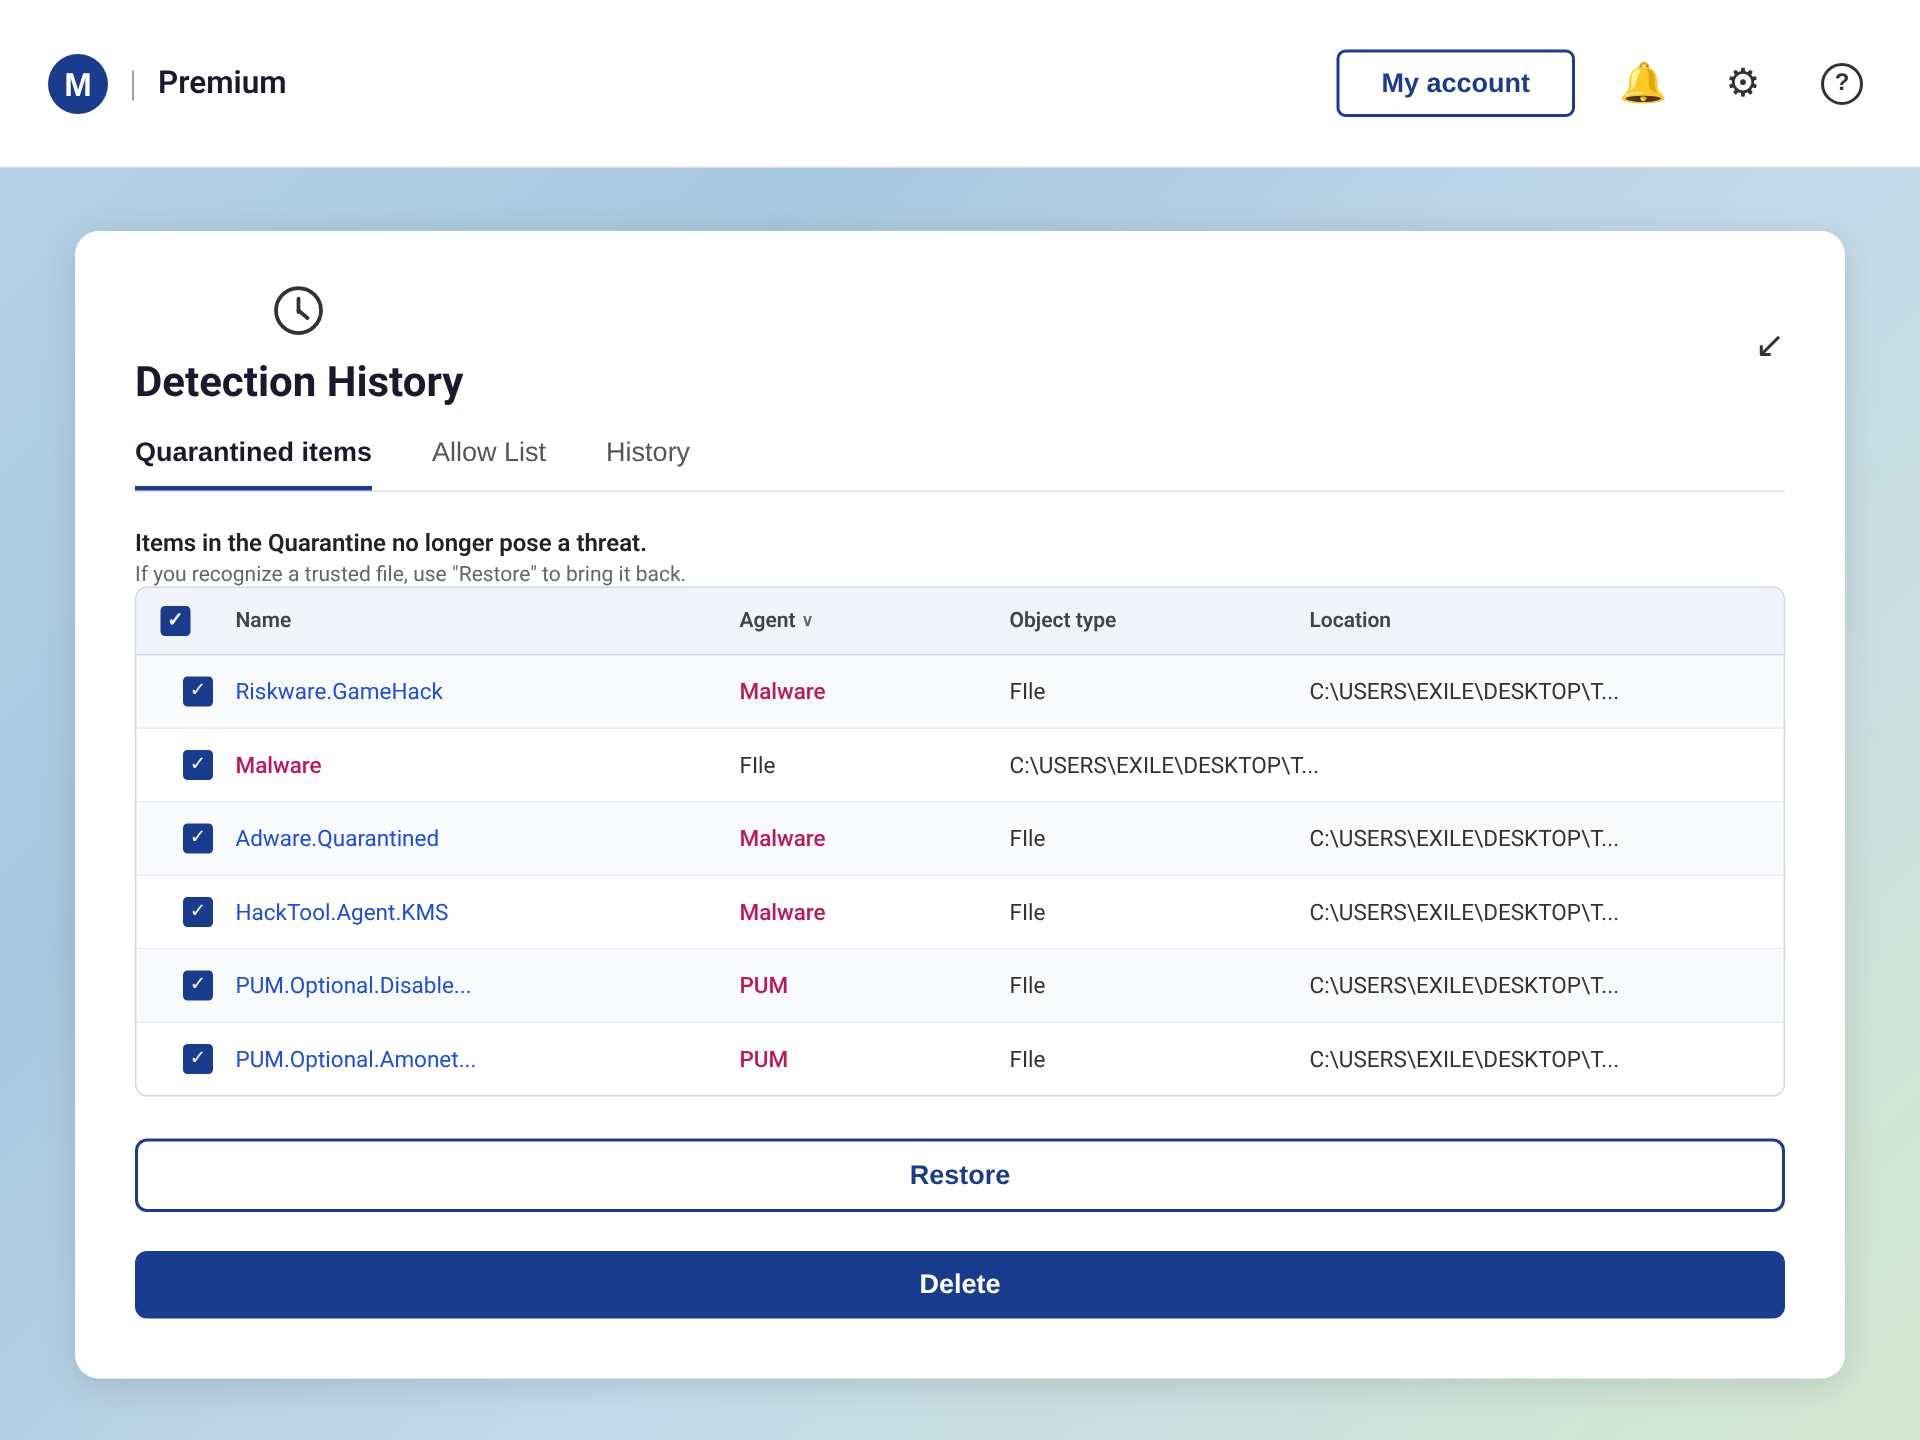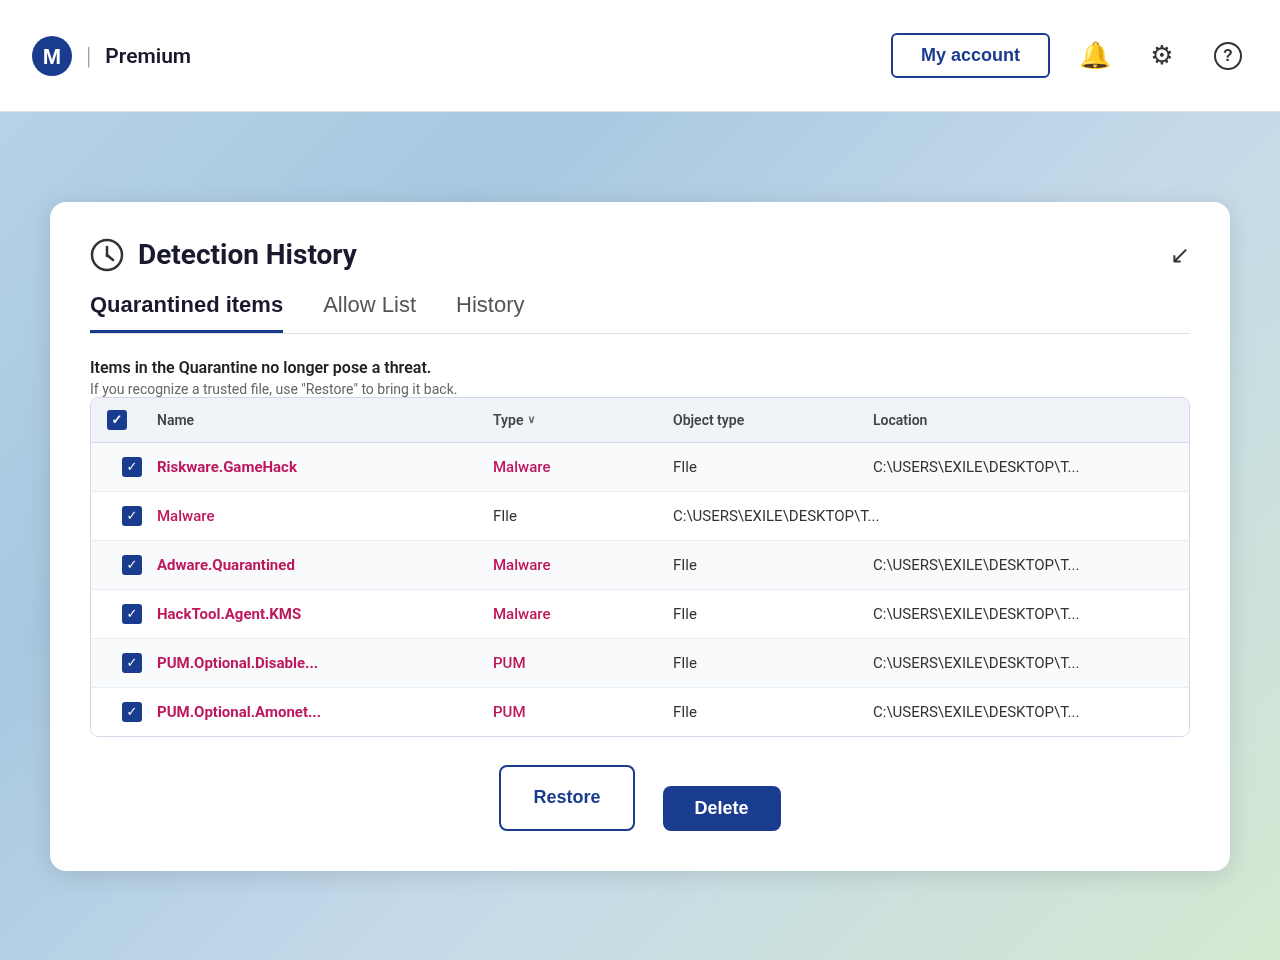--- a/index.html
+++ b/index.html
@@ -94,20 +94,21 @@
     .card-header {
       display: flex;
       align-items: center;
       justify-content: space-between;
       margin-bottom: 20px;
     }
     .card-title-row {
       display: flex;
       align-items: center;
       gap: 14px;
+      flex-direction: column;
     }
     .card-title {
       font-size: 28px;
       font-weight: 700;
       color: #1a1a2e;
     }
     .collapse-btn {
       background: none;
       border: none;
       cursor: pointer;
@@ -116,21 +117,21 @@
     }
 
     
     .tabs {
       display: flex;
       gap: 40px;
       border-bottom: 1px solid #e0e0e0;
       margin-bottom: 24px;
     }
     .tab {
-      font-size: 22px;
+      font-size: 18px;
       font-weight: 500;
       color: #555;
       padding-bottom: 12px;
       cursor: pointer;
       border-bottom: 3px solid transparent;
       background: none;
       border-top: none;
       border-left: none;
       border-right: none;
     }
@@ -193,22 +194,22 @@
       background: #f8fafc;
     }
     .table-row:nth-child(even) {
       background: #ffffff;
     }
     .table-cell {
       font-size: 15px;
       color: #333;
     }
     .table-cell.name-cell {
-      color: #be185d;
-      font-weight: 700;
+      color: #1d4ed8;
+      font-weight: 400;
     }
     .table-cell.type-cell {
       color: #be185d;
       font-weight: 500;
     }
 
     
     .checkbox-container {
       display: flex;
       align-items: center;
@@ -239,22 +240,23 @@
       background: #f0f0f0;
     }
     .table-body::-webkit-scrollbar-thumb {
       background: #aaa;
       border-radius: 4px;
     }
 
     
     .action-row {
       display: flex;
-      justify-content: center;
-      gap: 28px;
+      justify-content: flex-start;
+      gap: 5px;
+      flex-direction: column;
     }
     .restore-btn {
       border: 2px solid #1a3c8f;
       background: transparent;
       color: #1a3c8f;
       font-size: 18px;
       font-weight: 700;
       padding: 12px 32px;
       border-radius: 8px;
       cursor: pointer;
@@ -332,21 +334,21 @@
     <div class="table-container">
 
       <div class="table-header">
         <div class="table-header-cell">
           <div class="checkbox">
             <span class="checkbox-check">✓</span>
           </div>
         </div>
         <div class="table-header-cell">Name</div>
         <div class="table-header-cell">
-          <span>Type</span>
+          <span>Agent</span>
           <span class="sort-arrow"> ∨</span>
         </div>
         <div class="table-header-cell">Object type</div>
         <div class="table-header-cell">Location</div>
       </div>
 
       <div class="table-body" id="table-body">
       <div class="table-row">
       <div class="table-cell checkbox-container">
         <div class="checkbox">

